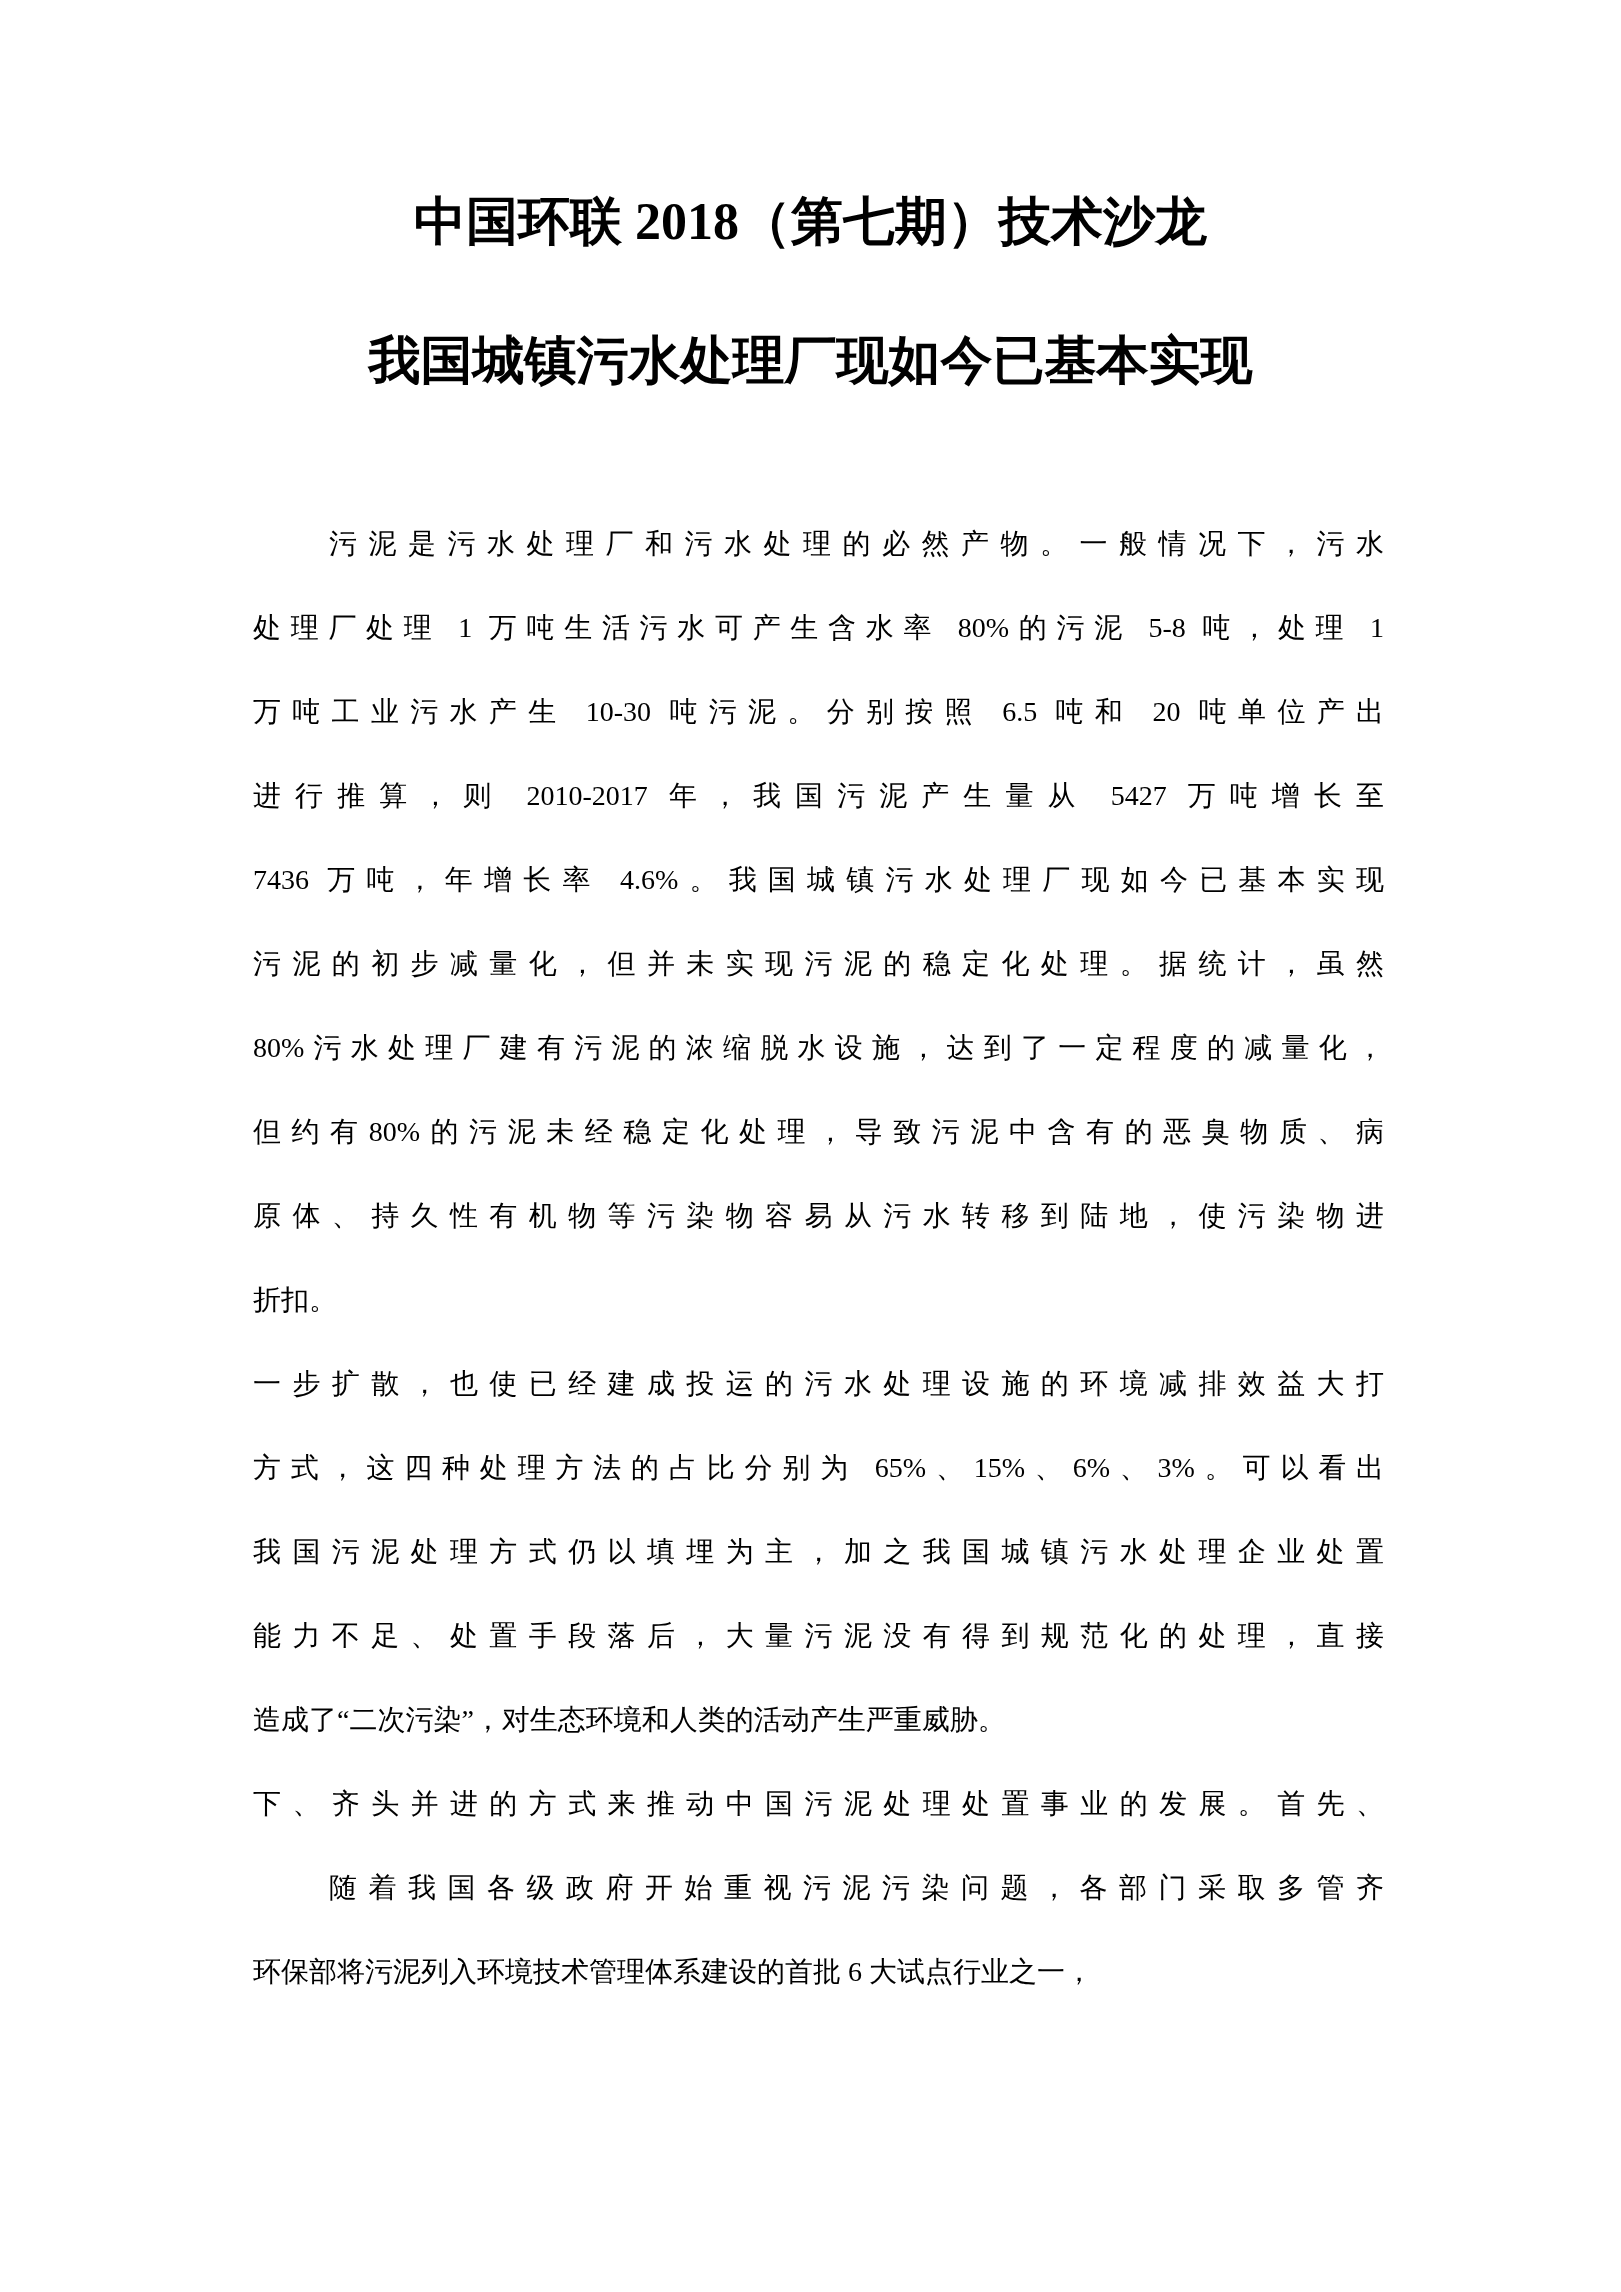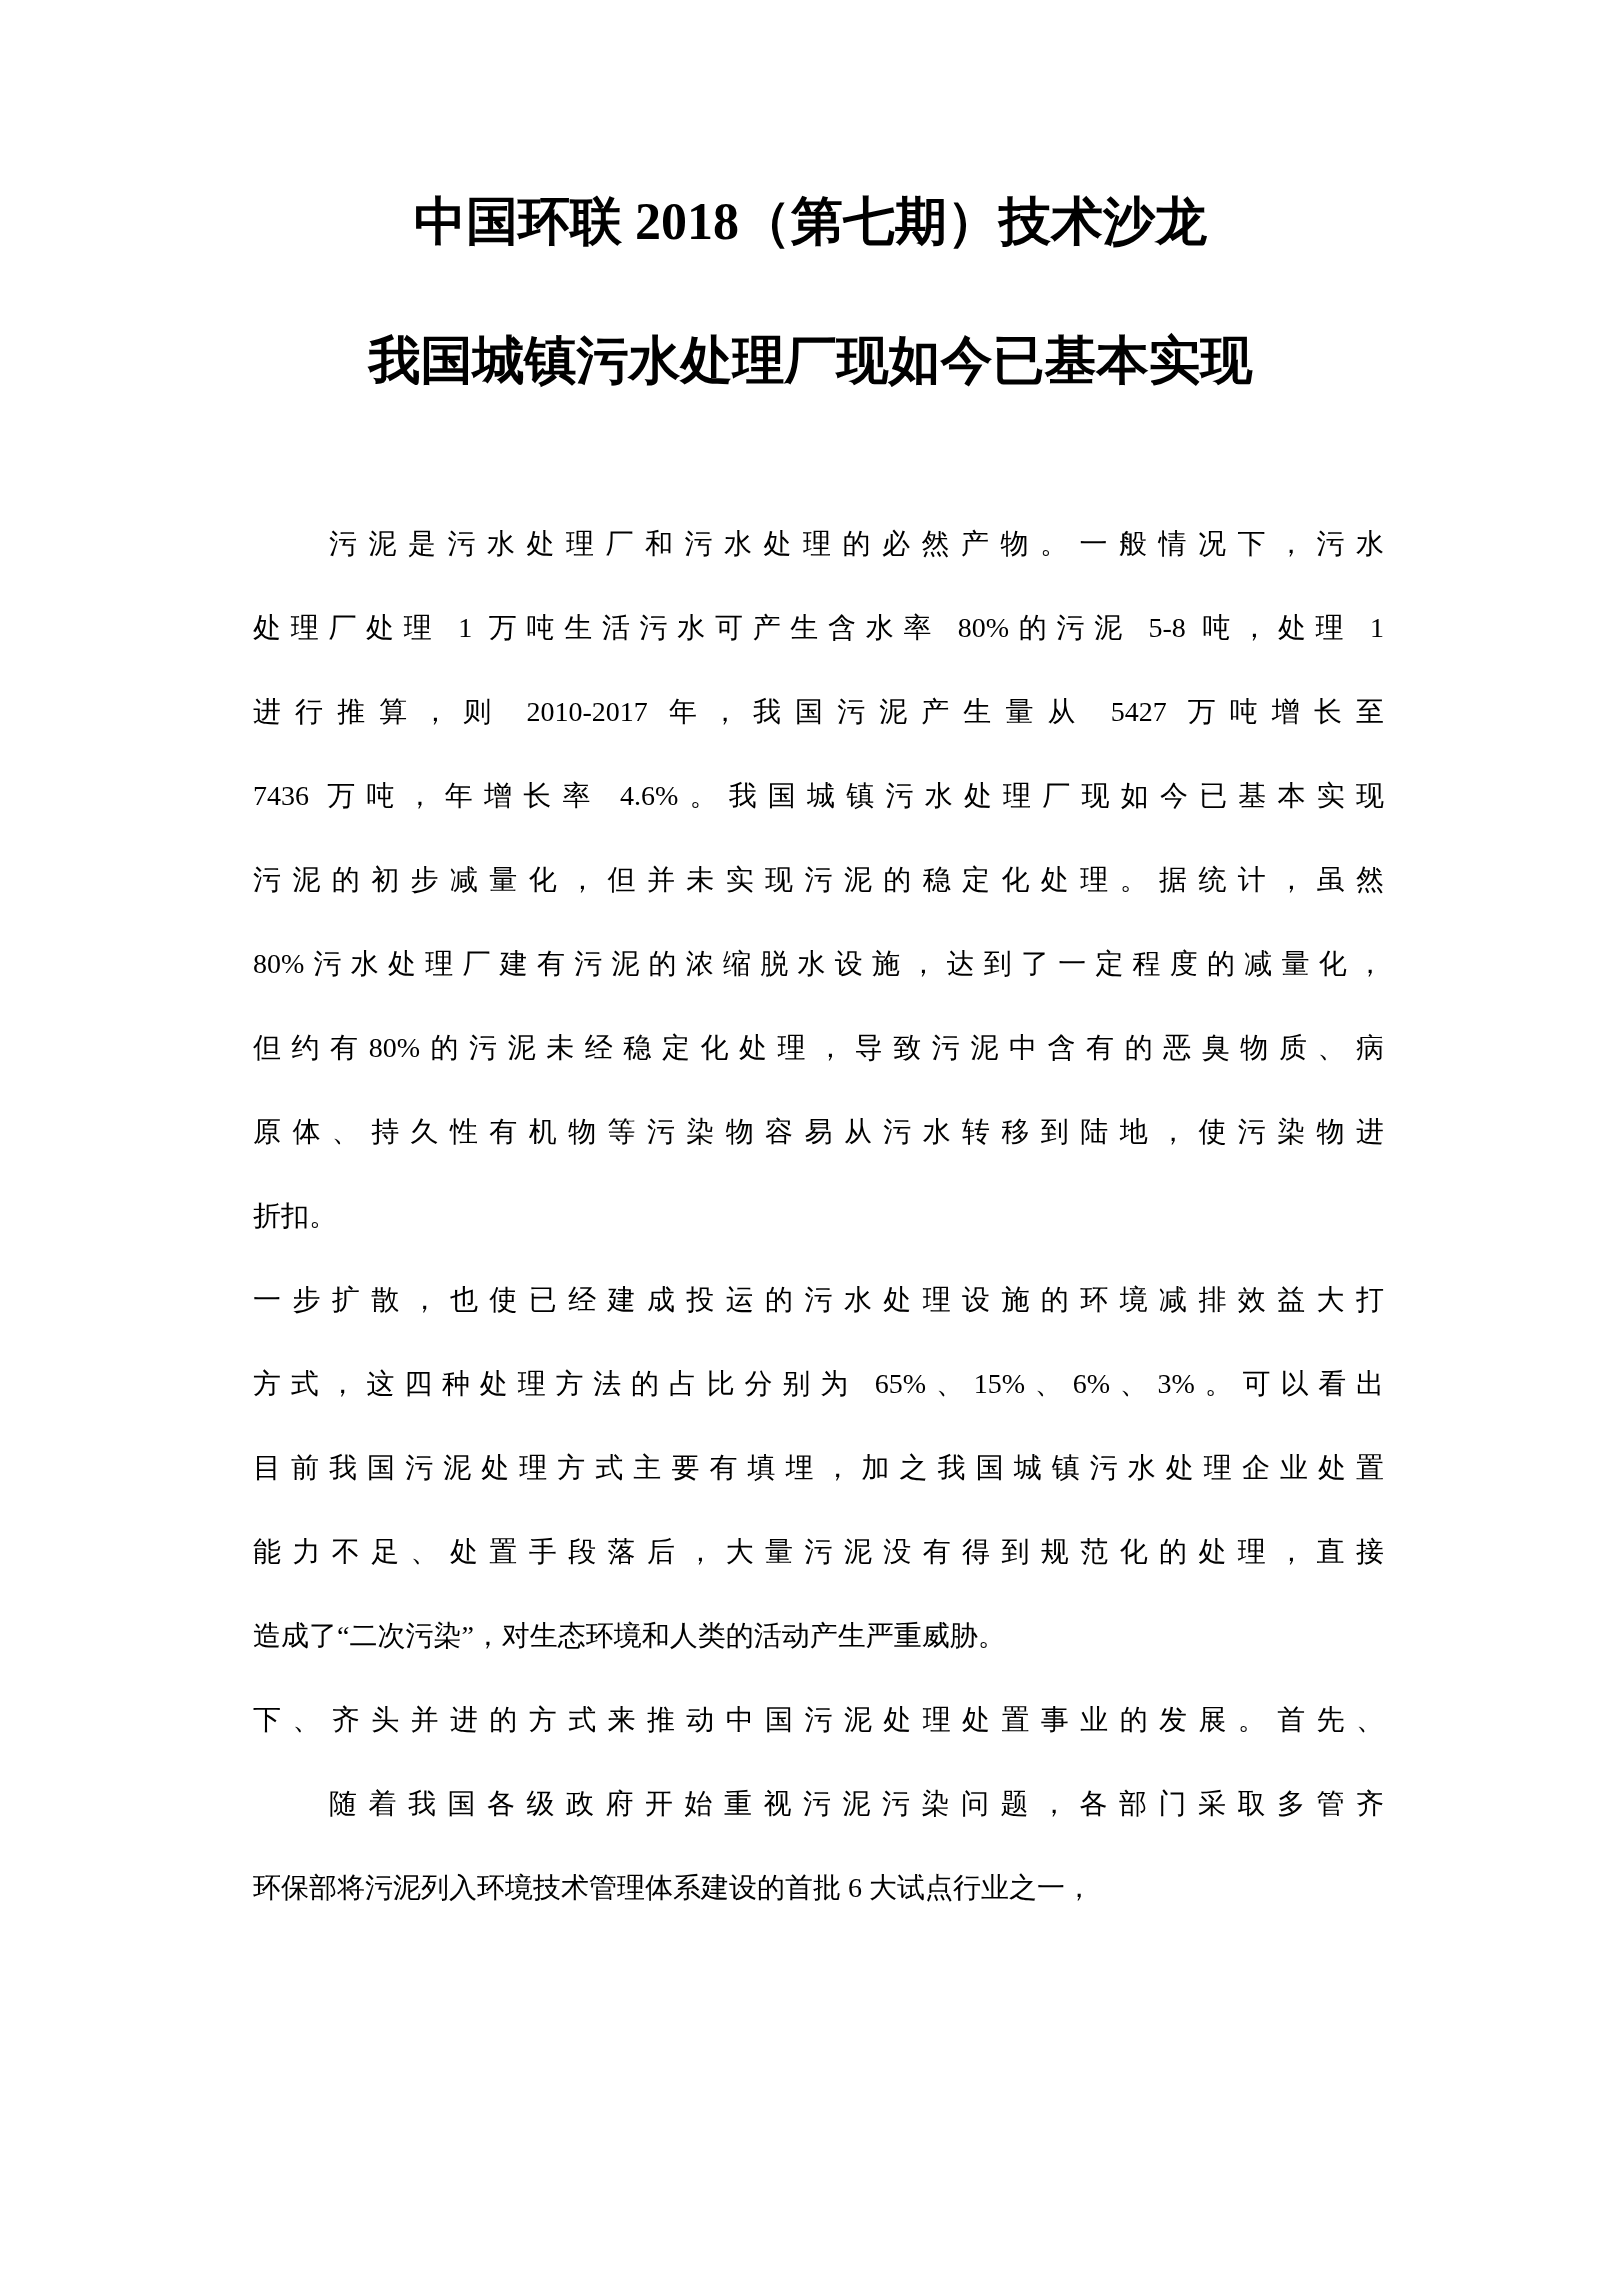--- a/index.html
+++ b/index.html
@@ -52,30 +52,31 @@
 </style>
 </head>
 <body>
 
 <div class="page">
   <h1 class="doc-title title-1">中国环联 2018（第七期）技术沙龙</h1>
   <h2 class="doc-title title-2">我国城镇污水处理厂现如今已基本实现</h2>
   <div class="doc-body" id="doc-body">
       <div class="line indent">污泥是污水处理厂和污水处理的必然产物。一般情况下，污水</div>
       <div class="line">处理厂处理 1 万吨生活污水可产生含水率 80%的污泥 5-8 吨，处理 1</div>
+      <div class="line">万吨工业污水产生 10-30 吨污泥。分别按照 6.5 吨和 20 吨单位产出</div>
       <div class="line">进行推算，则 2010-2017 年，我国污泥产生量从 5427 万吨增长至</div>
       <div class="line">7436 万吨，年增长率 4.6%。我国城镇污水处理厂现如今已基本实现</div>
       <div class="line">污泥的初步减量化，但并未实现污泥的稳定化处理。据统计，虽然</div>
       <div class="line">80%污水处理厂建有污泥的浓缩脱水设施，达到了一定程度的减量化，</div>
       <div class="line">但约有80%的污泥未经稳定化处理，导致污泥中含有的恶臭物质、病</div>
       <div class="line">原体、持久性有机物等污染物容易从污水转移到陆地，使污染物进</div>
       <div class="line para-end">折扣。</div>
       <div class="line">一步扩散，也使已经建成投运的污水处理设施的环境减排效益大打</div>
       <div class="line">方式，这四种处理方法的占比分别为 65%、15%、6%、3%。可以看出</div>
-      <div class="line">目前我国污泥处理方式主要有填埋，加之我国城镇污水处理企业处置</div>
+      <div class="line">我国污泥处理方式仍以填埋为主，加之我国城镇污水处理企业处置</div>
       <div class="line">能力不足、处置手段落后，大量污泥没有得到规范化的处理，直接</div>
       <div class="line para-end">造成了“二次污染”，对生态环境和人类的活动产生严重威胁。</div>
       <div class="line">下、齐头并进的方式来推动中国污泥处理处置事业的发展。首先、</div>
       <div class="line indent">随着我国各级政府开始重视污泥污染问题，各部门采取多管齐</div>
       <div class="line para-end">环保部将污泥列入环境技术管理体系建设的首批 6 大试点行业之一，</div>
     </div>
 </div>
 
 
 </body></html>

